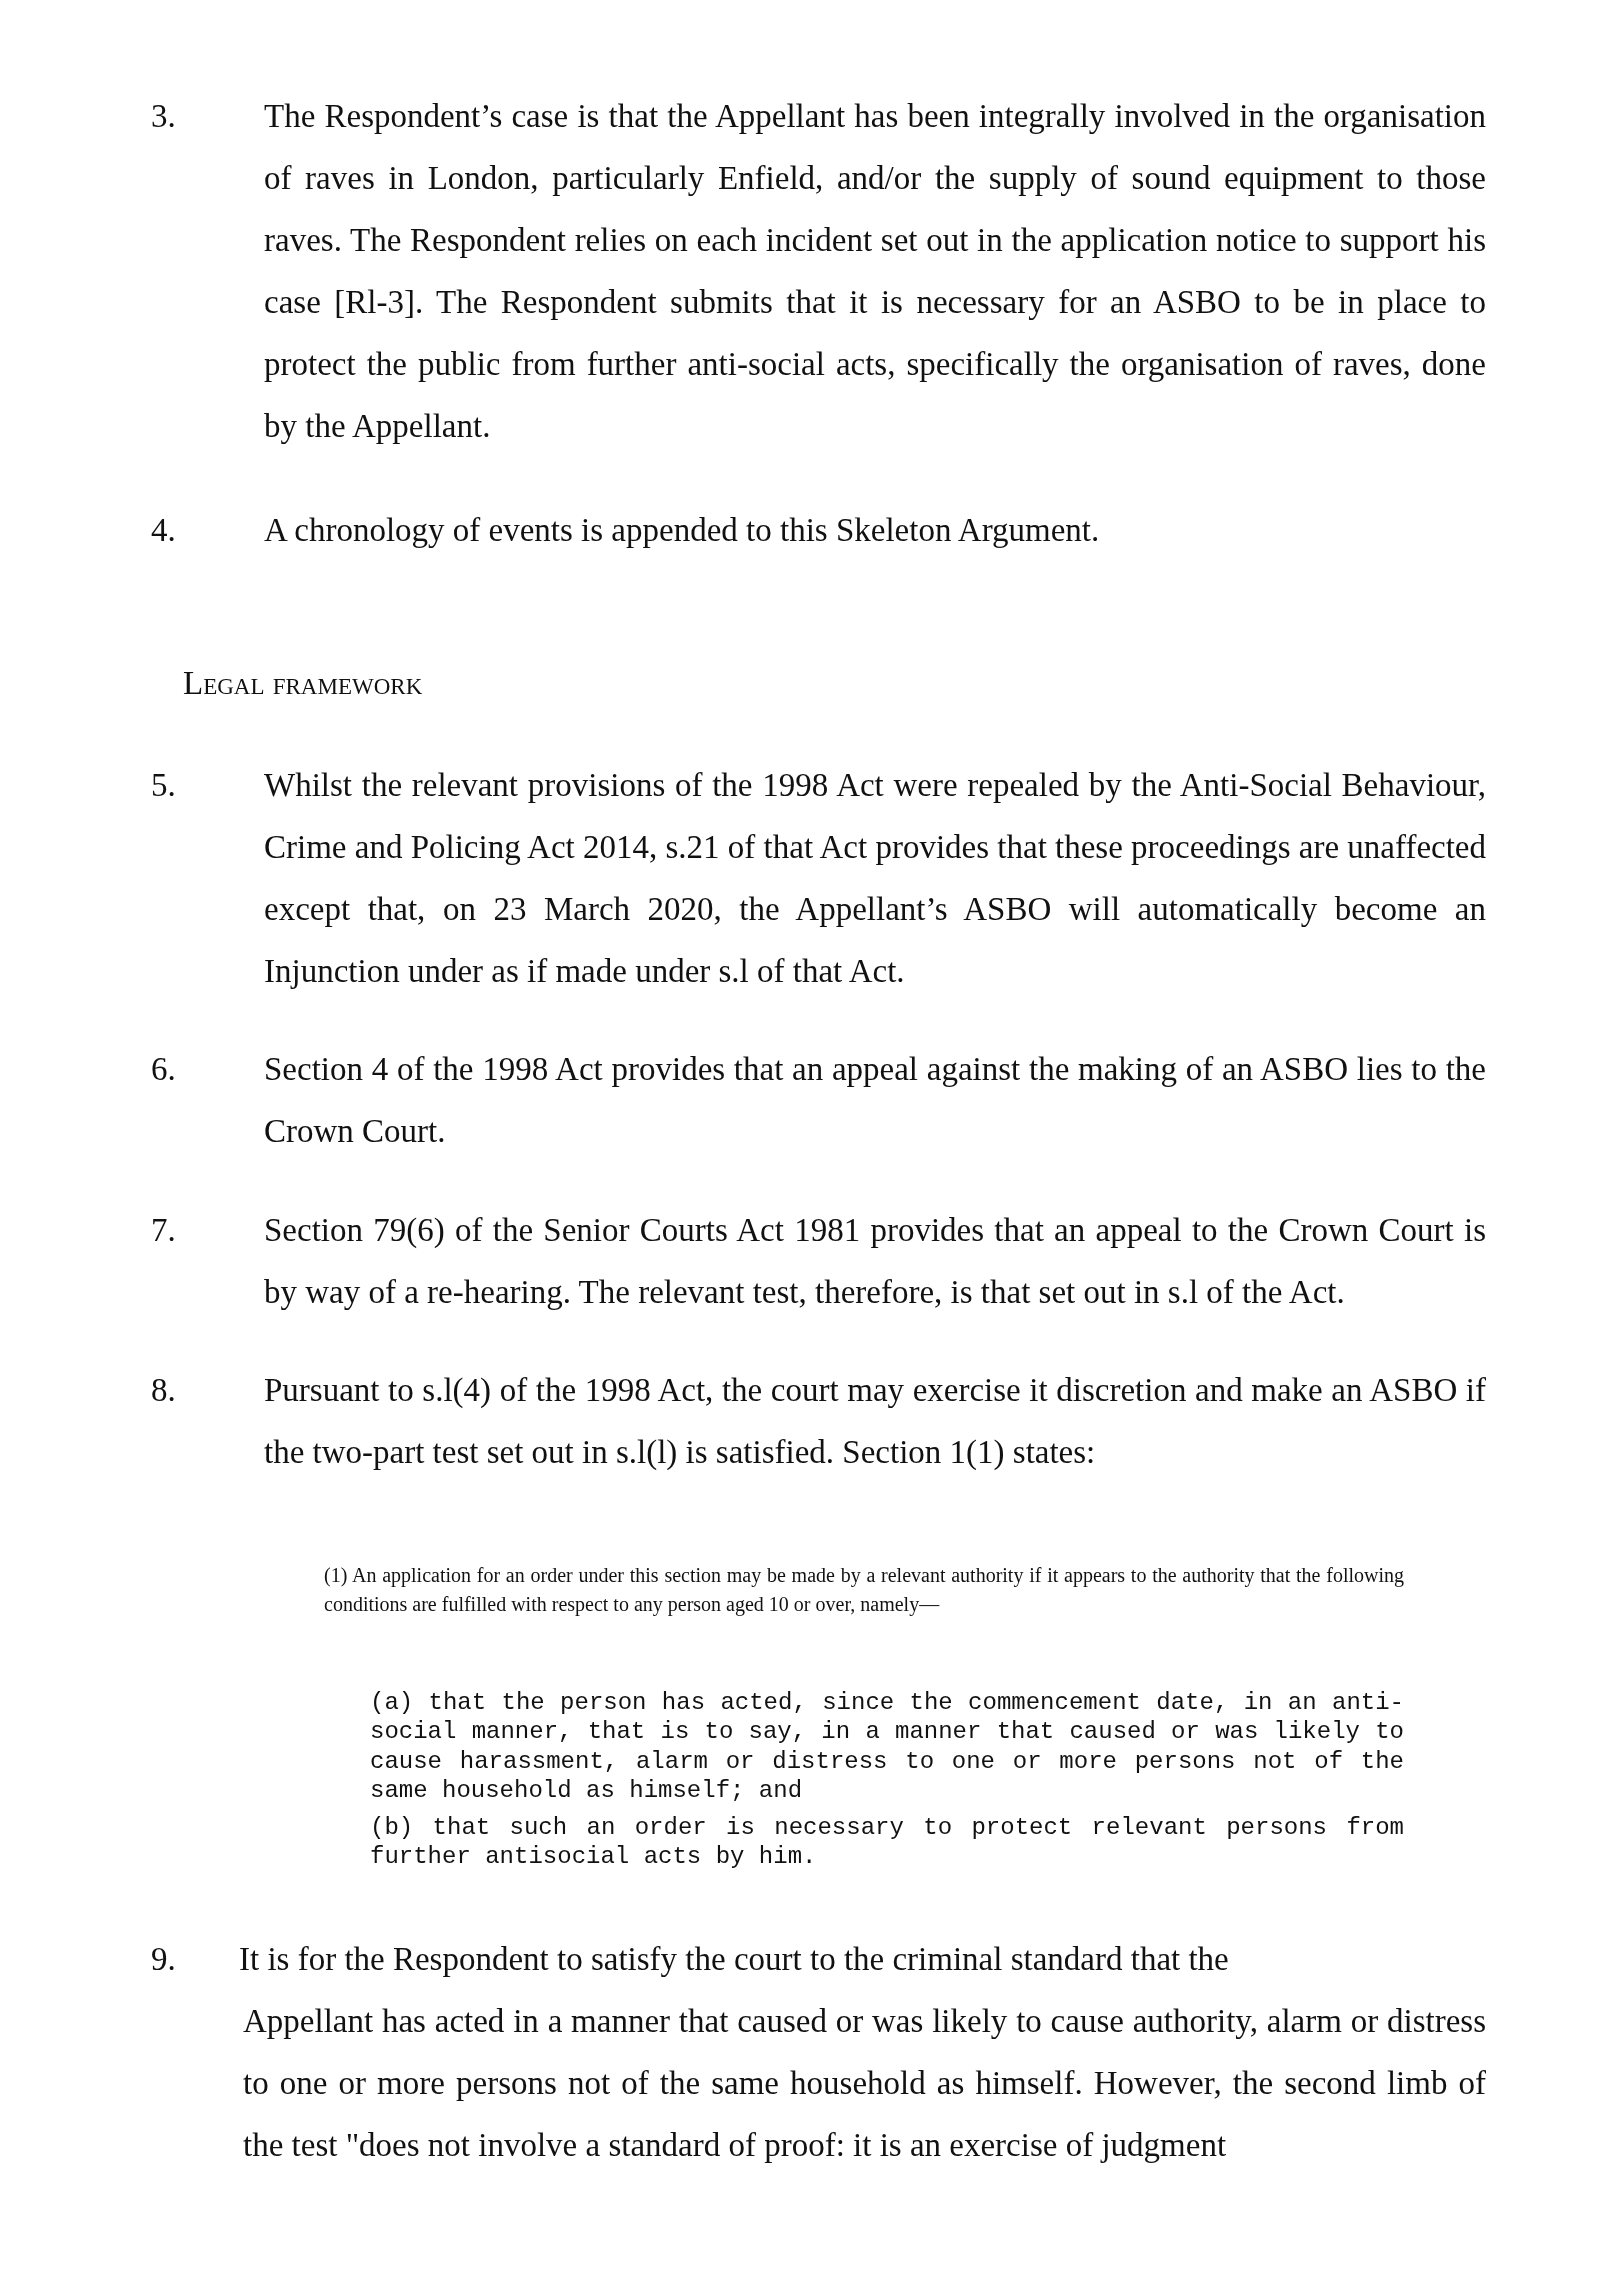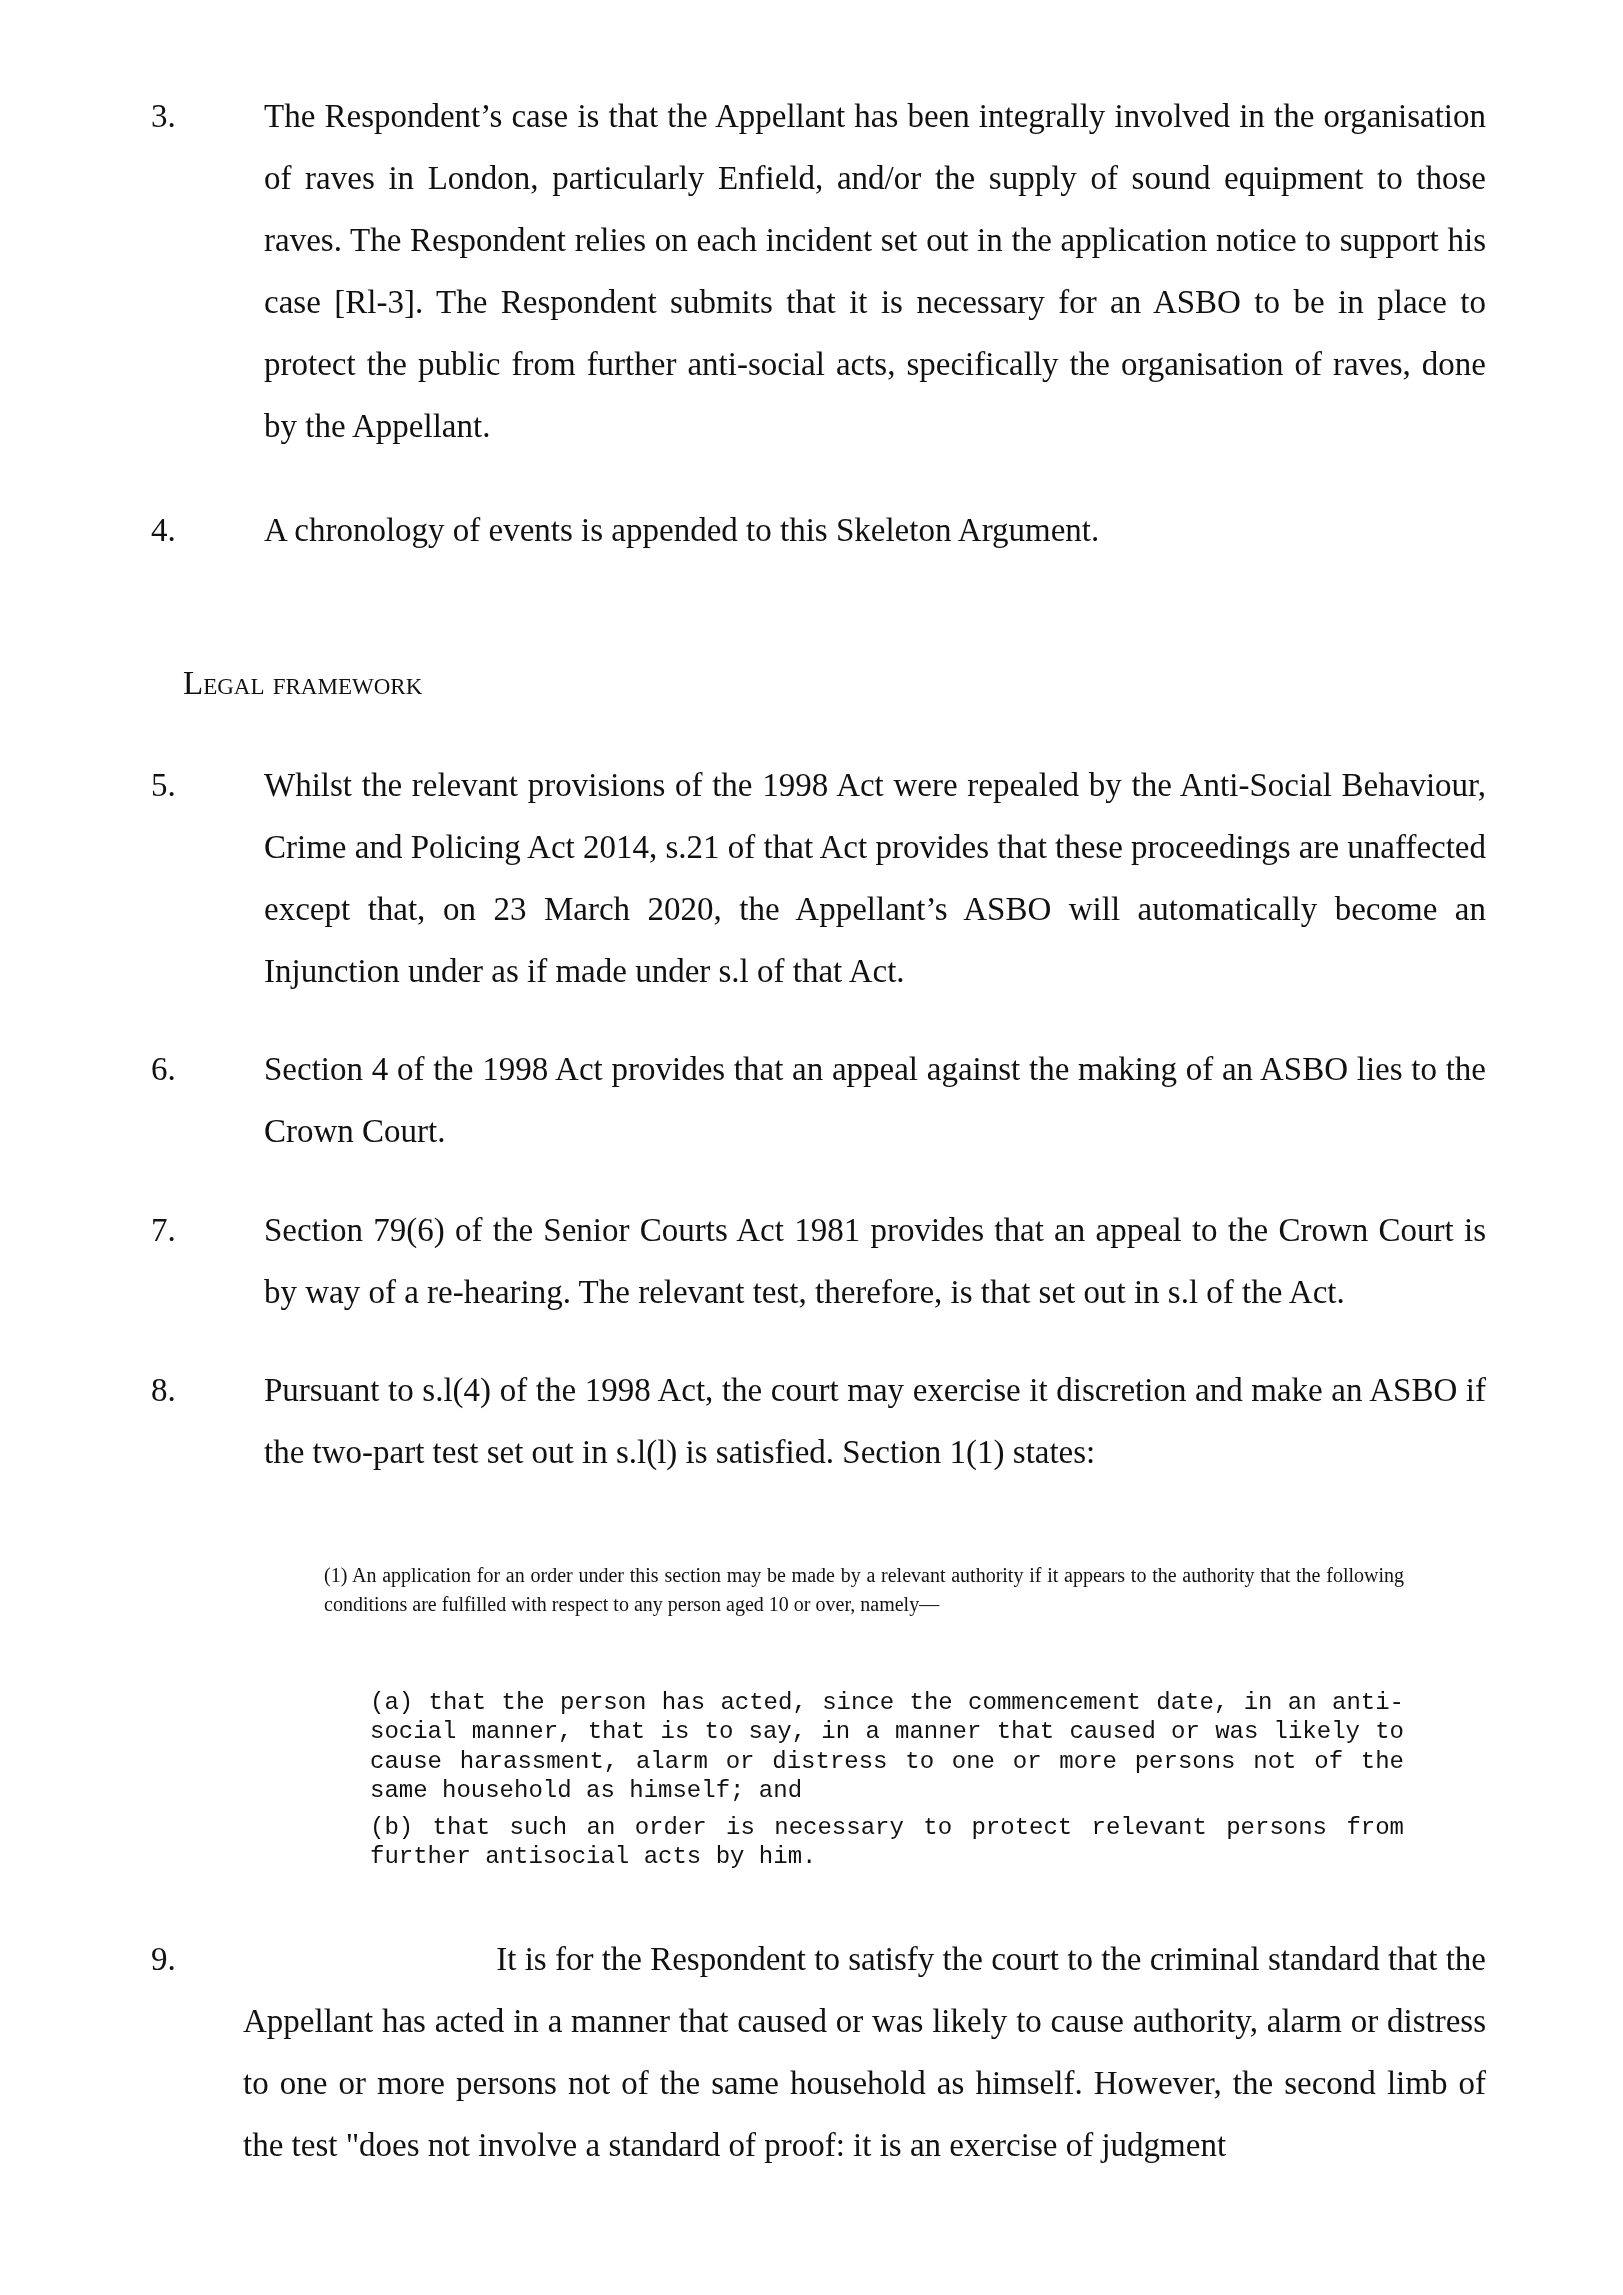--- a/index.html
+++ b/index.html
@@ -5,21 +5,21 @@
   html, body { margin: 0; padding: 0; background: #ffffff; }
   body { width: 1623px; height: 2295px; position: relative; overflow: hidden;
          font-family: "Liberation Serif", "DejaVu Serif", serif; color: #111111; }
   .para { position: absolute; left: 151px; width: 1335px; }
   .num { position: absolute; left: 0; top: 0; font-size: 33px; line-height: 62px; }
   .body { margin-left: 113px; font-size: 33px; line-height: 62px; text-align: justify; }
   .heading { position: absolute; left: 151px; top: 664px; font-size: 33px; line-height: 39px;
              font-variant: small-caps; letter-spacing: 0px; margin-left: 32px; }
   .quote { position: absolute; left: 324px; width: 1080px; font-size: 20px; line-height: 29.4px; text-align: justify; }
   .subquote { position: absolute; left: 370px; width: 1034px; font-size: 24px; line-height: 29.4px; text-align: justify; font-family: Liberation Mono, monospace; }
-  .body.last-left { text-align: right; }
+  .body.last-left { text-align: left; }
 </style>
 </head>
 <body>
 
 <div class="para" style="top:85px;">
   <span class="num">3.</span>
   <div class="body">The Respondent’s case is that the Appellant has been integrally involved in the organisation of raves in London, particularly Enfield, and/or the supply of sound equipment to those raves. The Respondent relies on each incident set out in the application notice to support his case [Rl-3]. The Respondent submits that it is necessary for an ASBO to be in place to protect the public from further anti-social acts, specifically the organisation of raves, done by the Appellant.</div>
 </div>
 
 <div class="para" style="top:499px;">

